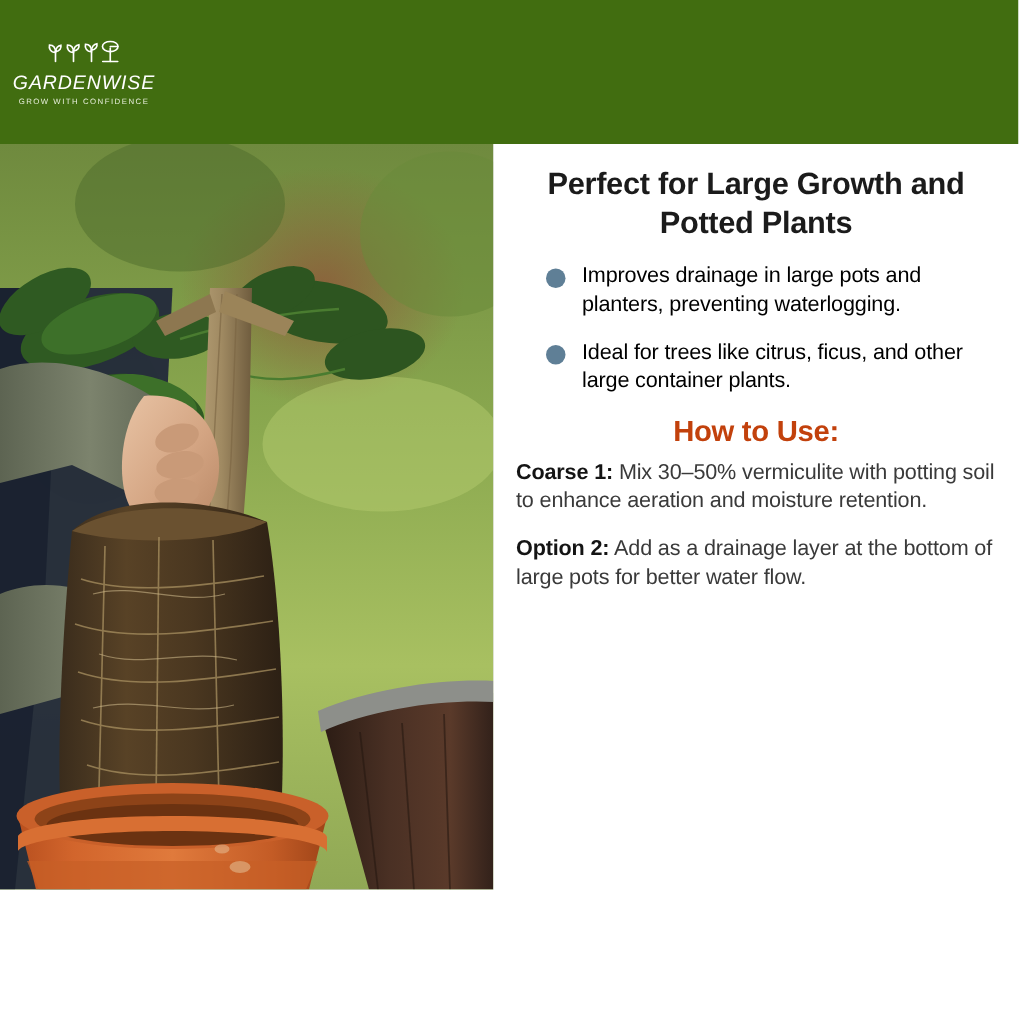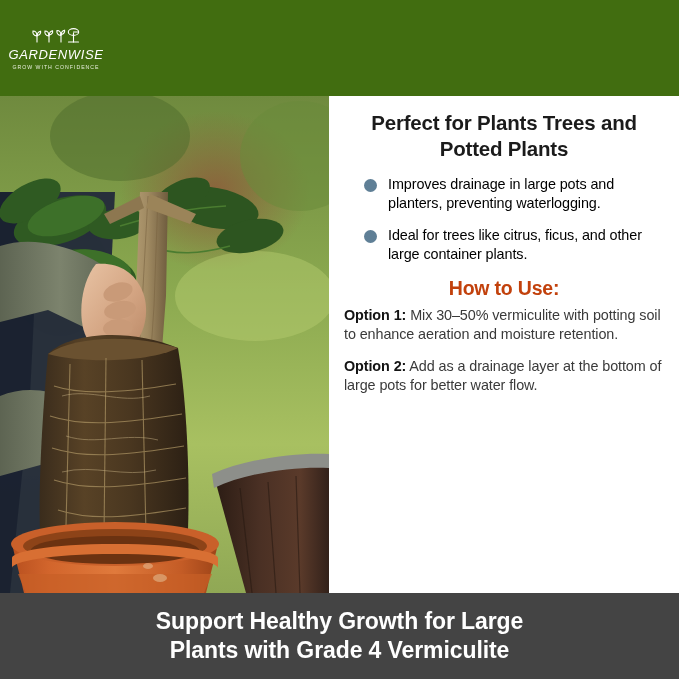--- a/index.html
+++ b/index.html
@@ -332,43 +332,39 @@
       <ellipse cx="115" cy="454" rx="84" ry="14" fill="#6b3211"></ellipse>
       <path d="M12 462 C12 456 48 448 115 448 C182 448 218 456 218 462 L218 472 C218 466 182 458 115 458 C48 458 12 466 12 472 Z" fill="#d86f33"></path>
       <path d="M18 478 L212 478 L204 497 L26 497 Z" fill="#c75f27" opacity="0.7"></path>
       <ellipse cx="160" cy="482" rx="7" ry="4" fill="#e3b98e" opacity="0.6"></ellipse>
       <ellipse cx="148" cy="470" rx="5" ry="3" fill="#e8c49c" opacity="0.5"></ellipse>
     </svg>
   </div>
 
   <div class="content">
 
-    <div class="section-heading">Perfect for Plants Trees and Potted Plants</div>
+    <div class="section-heading">Perfect for Large Growth and Potted Plants</div>
 
     <div class="bullets">
 
       <div class="bullet-row">
         <span class="bullet-dot"></span>
         <span class="bullet-text">Improves drainage in large pots and planters, preventing waterlogging.</span>
       </div>
 
 
       <div class="bullet-row">
         <span class="bullet-dot"></span>
         <span class="bullet-text">Ideal for trees like citrus, ficus, and other large container plants.</span>
       </div>
 
     </div>
 
     <div class="howto-heading">How to Use:</div>
 
-    <p class="option-para"><span class="option-label">Option 1:</span><span> Mix 30–50% vermiculite with potting soil to enhance aeration and moisture retention.</span></p>
+    <p class="option-para"><span class="option-label">Coarse 1:</span><span> Mix 30–50% vermiculite with potting soil to enhance aeration and moisture retention.</span></p>
 
     <p class="option-para"><span class="option-label">Option 2:</span><span> Add as a drainage layer at the bottom of large pots for better water flow.</span></p>
 
   </div>
 
-  <div class="footer">
-    <div class="footer-line">Support Healthy Growth for Large</div>
-    <div class="footer-line">Plants with Grade 4 Vermiculite</div>
-  </div>
 
 </div>
 
 </body></html>

